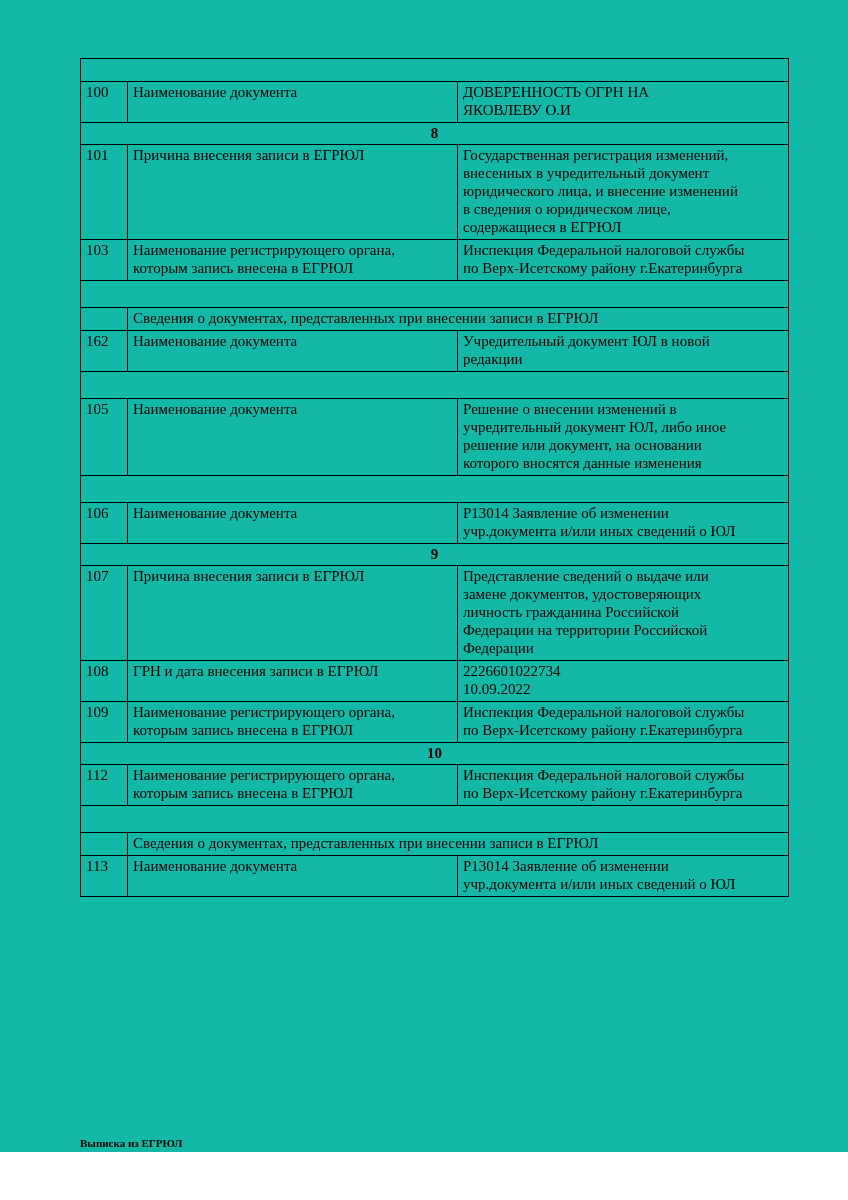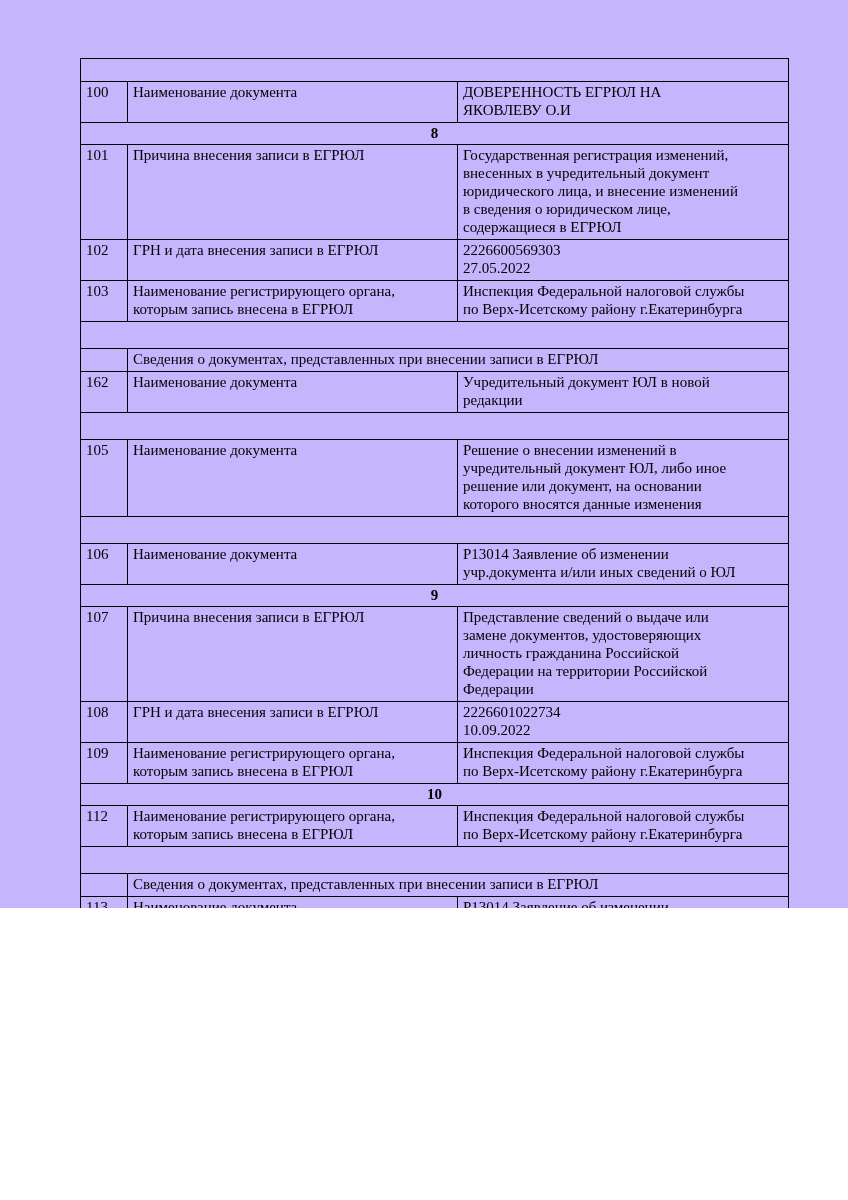--- a/index.html
+++ b/index.html
@@ -5,22 +5,22 @@
   * { box-sizing: border-box; }
   html, body { margin: 0; padding: 0; }
   body {
     width: 848px; height: 1200px;
     background: #ffffff;
     font-family: "Liberation Serif", serif;
     color: #000000;
   }
   .page {
     position: relative;
-    width: 848px; height: 908px;
-    background: #c4b5fd;
+    width: 848px; height: 1152px;
+    background: #14b8a6;
     overflow: hidden;
   }
   table.egrul {
     position: absolute;
     left: 80px; top: 58px;
     width: 708px;
     border-collapse: collapse;
     table-layout: fixed;
   }
   table.egrul td {
@@ -70,44 +70,38 @@
       <col style="width:331px">
     </colgroup>
     <tbody>
       <tr class="sp-top">
           <td colspan="3"></td>
         </tr>
 
       <tr>
         <td class="num">100</td>
         <td class="label">Наименование документа</td>
-        <td class="value">ДОВЕРЕННОСТЬ ЕГРЮЛ НА
+        <td class="value">ДОВЕРЕННОСТЬ ОГРН НА
 ЯКОВЛЕВУ О.И</td>
       </tr>
 
       <tr class="group">
         <td colspan="3">8</td>
       </tr>
 
       <tr>
         <td class="num">101</td>
         <td class="label">Причина внесения записи в ЕГРЮЛ</td>
         <td class="value">Государственная регистрация изменений,
 внесенных в учредительный документ
 юридического лица, и внесение изменений
 в сведения о юридическом лице,
 содержащиеся в ЕГРЮЛ</td>
       </tr>
 
-      <tr>
-        <td class="num">102</td>
-        <td class="label">ГРН и дата внесения записи в ЕГРЮЛ</td>
-        <td class="value">2226600569303
-27.05.2022</td>
-      </tr>
 
       <tr>
         <td class="num">103</td>
         <td class="label">Наименование регистрирующего органа,
 которым запись внесена в ЕГРЮЛ</td>
         <td class="value">Инспекция Федеральной налоговой службы
 по Верх-Исетскому району г.Екатеринбурга</td>
       </tr>
 
       <tr class="sp">

